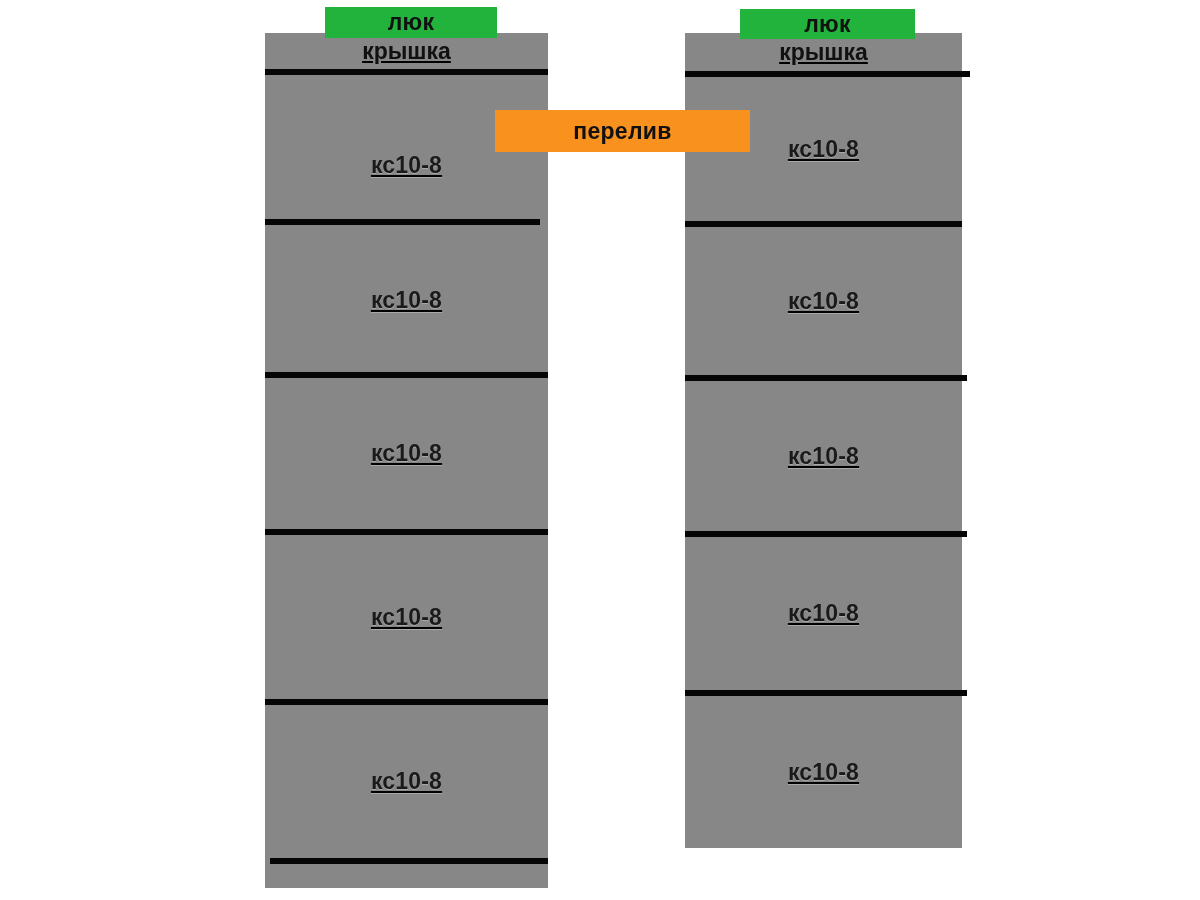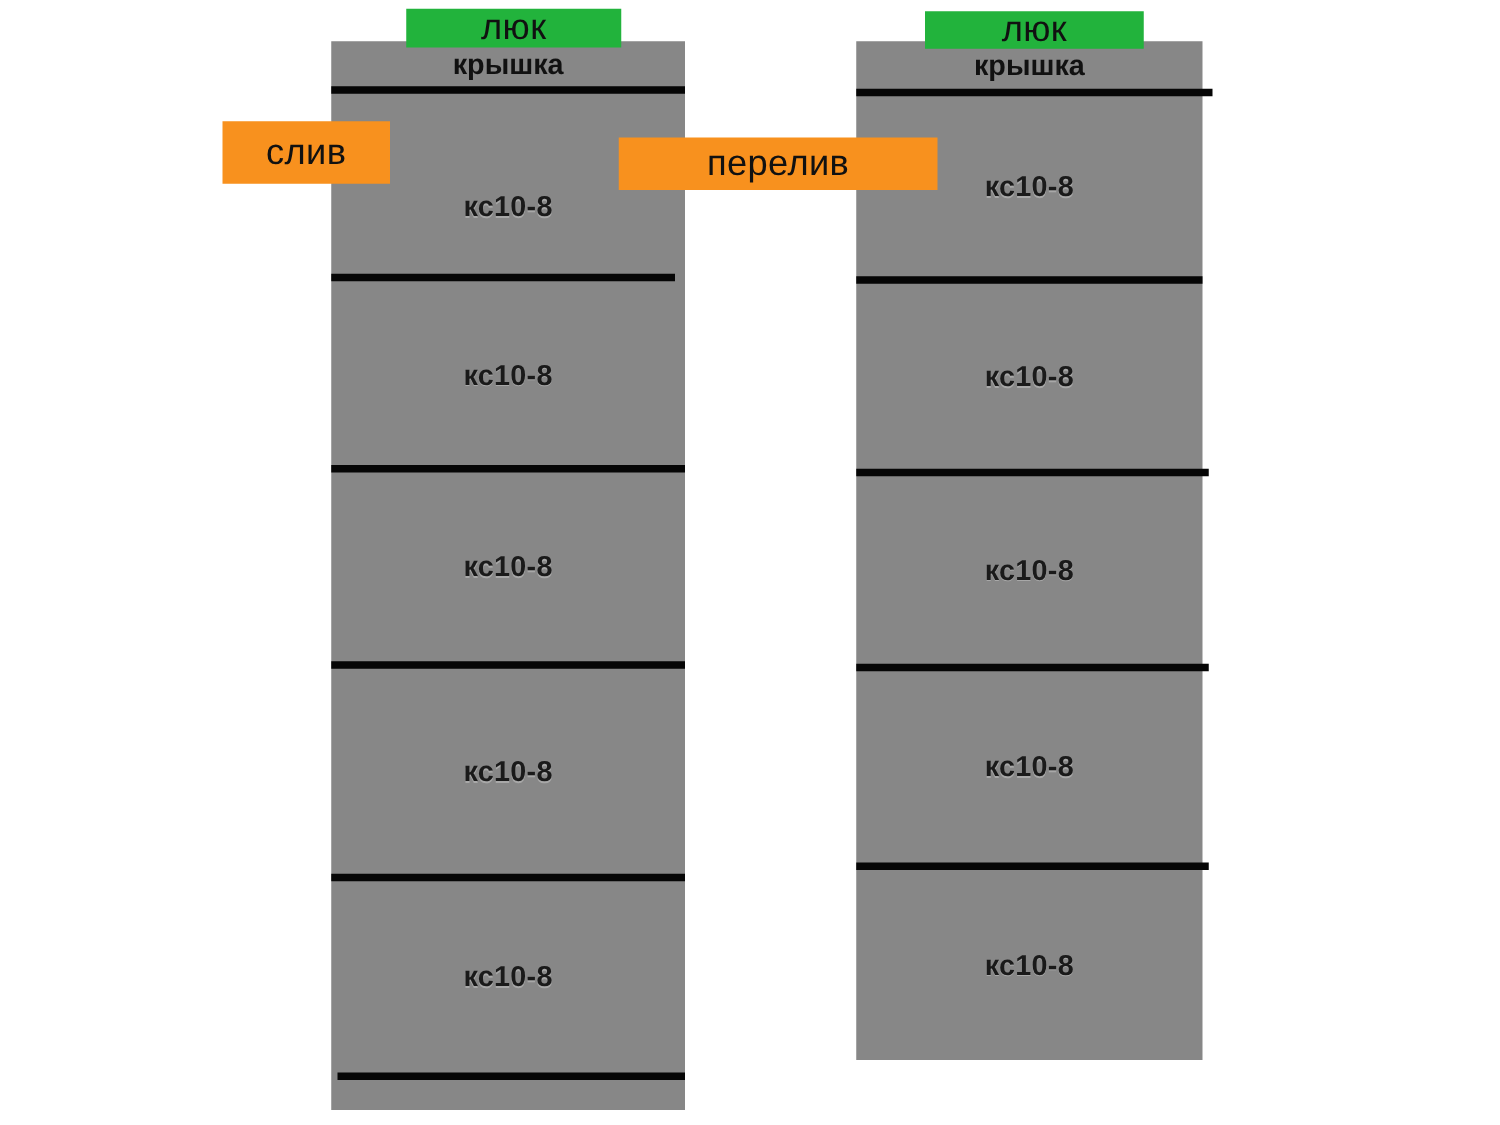--- a/index.html
+++ b/index.html
@@ -28,20 +28,21 @@
   }
 
   .ring {
     position: absolute;
     left: 0;
     right: 0;
     box-sizing: border-box;
     display: flex;
     align-items: center;
     justify-content: center;
+    text-decoration: underline;
   }
 
   .ring-label {
     font-size: 23px;
     font-weight: bold;
     color: #1a1a1a;
     letter-spacing: 0.2px;
     text-shadow: 0 1px 0 rgba(255,255,255,0.28);
     white-space: nowrap;
   }
@@ -70,22 +71,22 @@
   
   .chip {
     position: absolute;
     display: flex;
     align-items: center;
     justify-content: center;
     box-sizing: border-box;
     white-space: nowrap;
   }
   .chip span {
-    font-size: 29px;
-    font-weight: normal;
+    font-size: 23px;
+    font-weight: bold;
     color: #111111;
     letter-spacing: 0.3px;
   }
   .chip-hatch {
     background: #22b33c;
   }
   .chip-pipe {
     background: #f8911e;
   }
 </style>
@@ -161,21 +162,18 @@
   </div>
 
   <div class="chip chip-hatch" style="left:325px; top:7px; width:172px; height:31px;">
     <span>люк</span>
   </div>
 
   <div class="chip chip-hatch" style="left:740px; top:9px; width:175px; height:30px;">
     <span>люк</span>
   </div>
 
-  <div class="chip chip-pipe" style="left:178px; top:97px; width:134px; height:50px;">
-    <span>слив</span>
-  </div>
 
   <div class="chip chip-pipe" style="left:495px; top:110px; width:255px; height:42px;">
     <span>перелив</span>
   </div>
 
 </div>
 
 </body></html>

